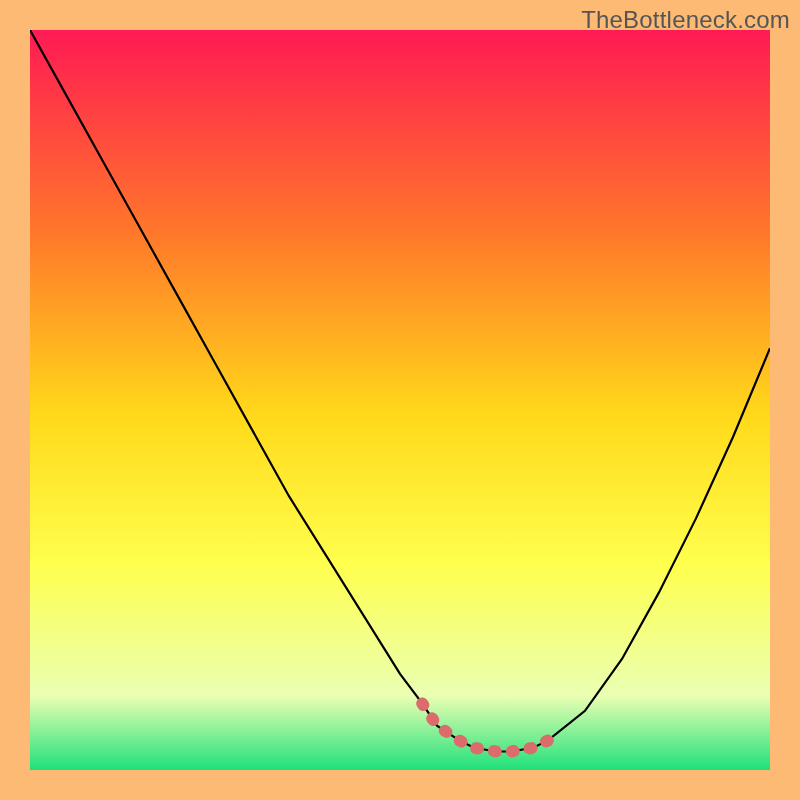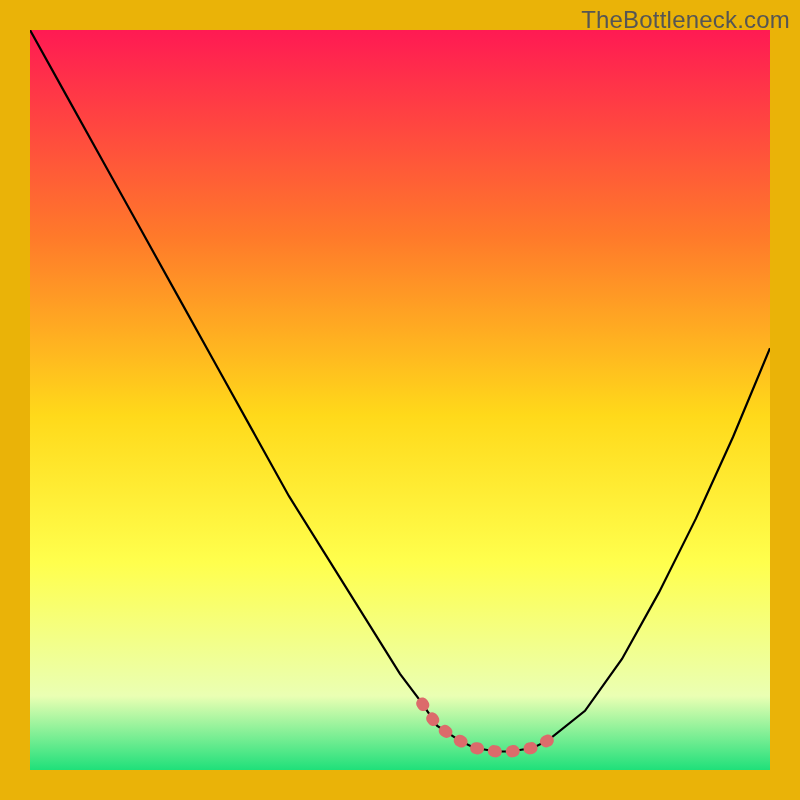--- a/index.html
+++ b/index.html
@@ -8,21 +8,21 @@
     width: 800px;
     height: 800px;
     background: #000;
     overflow: hidden;
     font-family: Arial, Helvetica, sans-serif;
   }
   .stage {
     position: relative;
     width: 800px;
     height: 800px;
-    background: #eab308;
+    background: #fdba74;
     text-decoration: underline;
   }
   .plot {
     position: absolute;
     left: 30px;
     top: 30px;
     width: 740px;
     height: 740px;
     overflow: hidden;
   }

